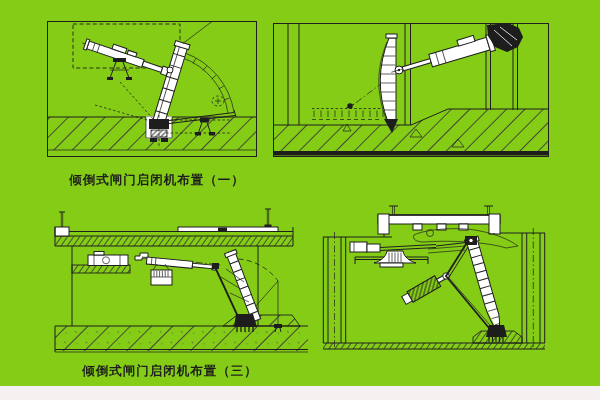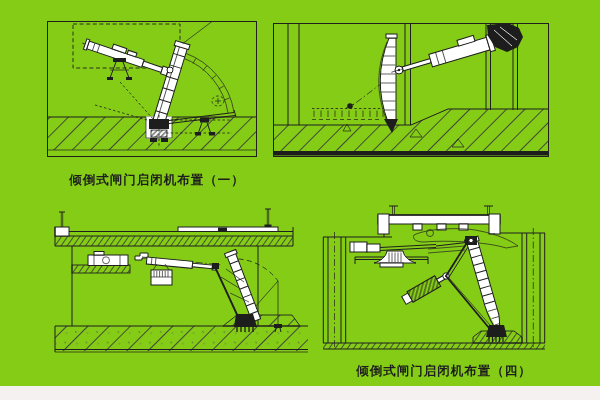--- a/index.html
+++ b/index.html
@@ -263,20 +263,21 @@
         <polygon class="dk" points="186,109 203,109 207,122 184,122"></polygon>
         <path d="M187,122 V127 M191,122 V127 M195,122 V127 M199,122 V127 M203,122 V127" stroke="#1d1d1d" stroke-width="1.3" fill="none"></path>
       </g>
       <g>
         <rect class="dk" x="224" y="119" width="8" height="4"></rect>
         <line class="s" x1="226" y1="123" x2="225" y2="127"></line>
         <line class="s" x1="230" y1="123" x2="231" y2="127"></line>
       </g>
     </svg>
   </div>
+  <div class="caption" style="left:170px;top:363px">倾倒式闸门启闭机布置（三）</div>
 
   <div class="panel" style="left:318px;top:203px;width:236px;height:148px">
     <svg viewBox="0 0 236 148">
       <g>
         <line class="s" x1="5.3" y1="34" x2="5.3" y2="140"></line>
         <line class="s" x1="10" y1="34" x2="10" y2="140"></line>
         <line class="s" x1="23" y1="34" x2="23" y2="140"></line>
         <line class="s" x1="27.7" y1="34" x2="27.7" y2="140"></line>
         <line class="dashdot" x1="16.5" y1="29" x2="16.5" y2="144"></line>
         <line class="s" x1="5" y1="34" x2="74" y2="34"></line>
@@ -357,16 +358,15 @@
           <path class="thin" d="M72,-5.5 V4 M80,-5 V2.5 M87,-4 V1"></path>
           <rect class="sf" x="-3" y="-7" width="4.5" height="14"></rect>
         </g>
         <rect class="dk" x="147" y="33" width="12" height="9"></rect>
         <circle class="sf" cx="153" cy="37.5" r="2.2"></circle>
         <polygon class="dk" points="171,122 186,122 189,134 168,134"></polygon>
         <path d="M171,134 V139 M174.5,134 V139 M178,134 V139 M181.5,134 V139 M185,134 V139" stroke="#1d1d1d" stroke-width="1.2" fill="none"></path>
       </g>
     </svg>
   </div>
-  <div class="caption" style="left:444px;top:363px">倾倒式闸门启闭机布置（四）</div>
 
   <div class="footer-strip"></div>
 </div>
 
 </body></html>

